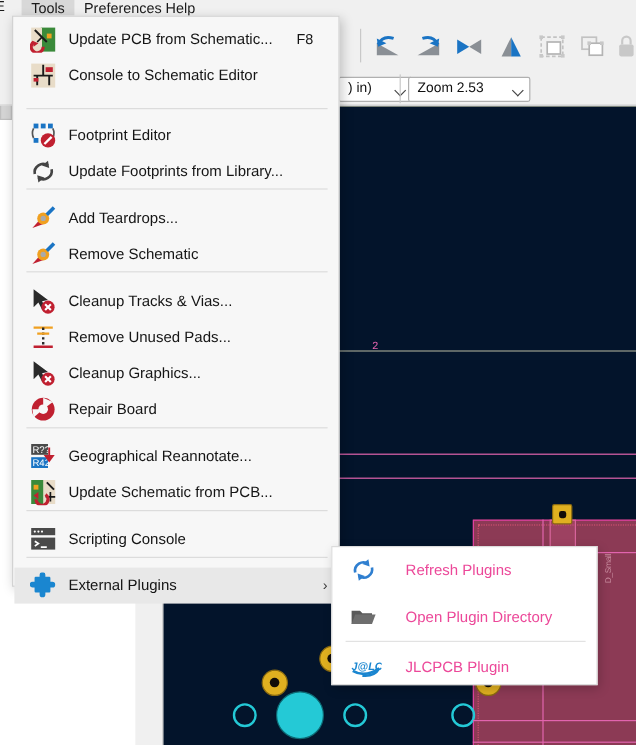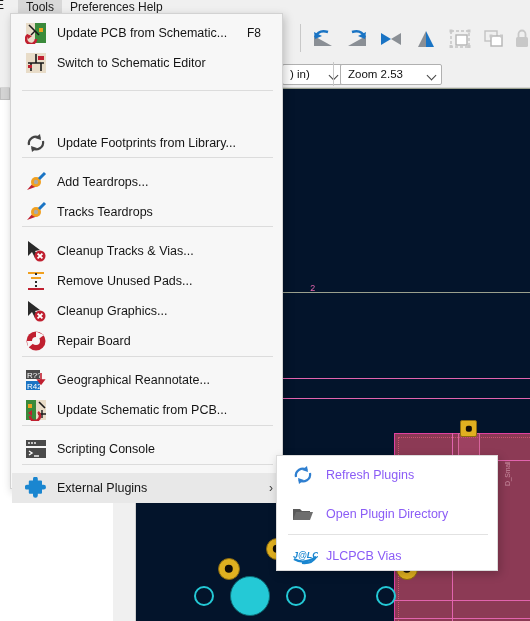--- a/index.html
+++ b/index.html
@@ -269,23 +269,23 @@
     align-items: center;
   }
   .sub-icon {
     position: absolute;
     left: 14px; top: 50%;
     transform: translateY(-50%);
     width: 22px; height: 22px;
   }
   .sub-label {
     position: absolute;
-    left: 48px;
+    left: 60px;
     font-size: 12.5px;
-    color: #8b5cf6;
+    color: #ec4899;
     white-space: nowrap;
   }
   .sub-sep {
     position: absolute;
     left: 11px;
     width: 200px; height: 1px;
     background: #e2e2e2;
   }
 
   
@@ -504,23 +504,37 @@
 
     <div class="menu-item" style="top:34px;">
       <span class="mi-icon">
         <svg width="22" height="22" viewBox="0 0 22 22">
           <rect x="1" y="1" width="20" height="20" fill="#e8dcc8"></rect>
           <path d="M11 2 V11 M3 11 H19 M6 11 V19 M16 11 V19" stroke="#1a1a1a" stroke-width="1.6" fill="none"></path>
           <rect x="13" y="4" width="6" height="4" fill="#c02030"></rect>
           <rect x="3" y="13" width="4" height="3" fill="#c02030"></rect>
         </svg>
       </span>
-      <span class="mi-label">Switch to Schematic Editor</span>
-    </div>
-
+      <span class="mi-label">Console to Schematic Editor</span>
+    </div>
+
+    <div class="menu-item" style="top:84px;">
+      <span class="mi-icon">
+        <svg width="22" height="22" viewBox="0 0 22 22">
+          <rect x="3" y="1" width="4" height="4" fill="#1a74c4"></rect>
+          <rect x="9" y="1" width="4" height="4" fill="#1a74c4"></rect>
+          <rect x="15" y="1" width="4" height="4" fill="#1a74c4"></rect>
+          <rect x="3" y="13" width="4" height="4" fill="#1a74c4"></rect>
+          <path d="M3 5 q-2 4 0 8 M19 5 q2 4 0 8" stroke="#555" stroke-width="1.4" fill="none"></path>
+          <circle cx="15" cy="15" r="6" fill="#c02030"></circle>
+          <path d="M12 18 L18 12" stroke="#fff" stroke-width="2"></path>
+        </svg>
+      </span>
+      <span class="mi-label">Footprint Editor</span>
+    </div>
 
     <div class="menu-item" style="top:114px;">
       <span class="mi-icon">
         <svg width="22" height="22" viewBox="0 0 22 22">
           <path d="M4 13 a7 7 0 0 1 11 -7" fill="none" stroke="#444" stroke-width="2.2"></path>
           <path d="M18 9 a7 7 0 0 1 -11 7" fill="none" stroke="#444" stroke-width="2.2"></path>
           <path d="M15 2 L16 8 L10 6 Z" fill="#444"></path>
           <path d="M7 20 L6 14 L12 16 Z" fill="#444"></path>
         </svg>
       </span>
@@ -541,21 +555,21 @@
 
     <div class="menu-item" style="top:183px;">
       <span class="mi-icon">
         <svg width="22" height="22" viewBox="0 0 22 22">
           <path d="M2 19 L9 11 L13 15 Z" fill="#c02030"></path>
           <circle cx="11" cy="11" r="5" fill="#f0a020"></circle>
           <circle cx="11" cy="11" r="2.2" fill="#aaa"></circle>
           <path d="M14 8 L20 2" stroke="#1a74c4" stroke-width="3"></path>
         </svg>
       </span>
-      <span class="mi-label">Tracks Teardrops</span>
+      <span class="mi-label">Remove Schematic</span>
     </div>
 
     <div class="menu-item" style="top:252px;">
       <span class="mi-icon">
         <svg width="22" height="22" viewBox="0 0 22 22">
           <path d="M3 3 H19" stroke="#f0a020" stroke-width="2"></path>
           <path d="M3 19 H19" stroke="#c02030" stroke-width="2"></path>
           <path d="M11 3 V19" stroke="#2a2a2a" stroke-width="2" stroke-dasharray="2,2"></path>
           <path d="M6 8 H16" stroke="#f0a020" stroke-width="2"></path>
         </svg>
@@ -677,17 +691,17 @@
     <div class="sub-sep" style="top:78px;"></div>
 
     <div class="sub-item" style="top:85px;">
       <span class="sub-icon">
         <svg width="26" height="22" viewBox="0 0 26 22">
           <path d="M2 14 q10 6 22 -2" fill="none" stroke="#1a86d0" stroke-width="2.2"></path>
           <path d="M24 12 q-4 7 -14 6" fill="none" stroke="#1a86d0" stroke-width="2.2"></path>
           <text x="1" y="13" font-family="Liberation Sans, sans-serif" font-size="9" font-weight="bold" font-style="italic" fill="#1a86d0">J@LC</text>
         </svg>
       </span>
-      <span class="sub-label">JLCPCB Vias</span>
+      <span class="sub-label">JLCPCB Plugin</span>
     </div>
   </div>
 
 </div>
 
 </body></html>

